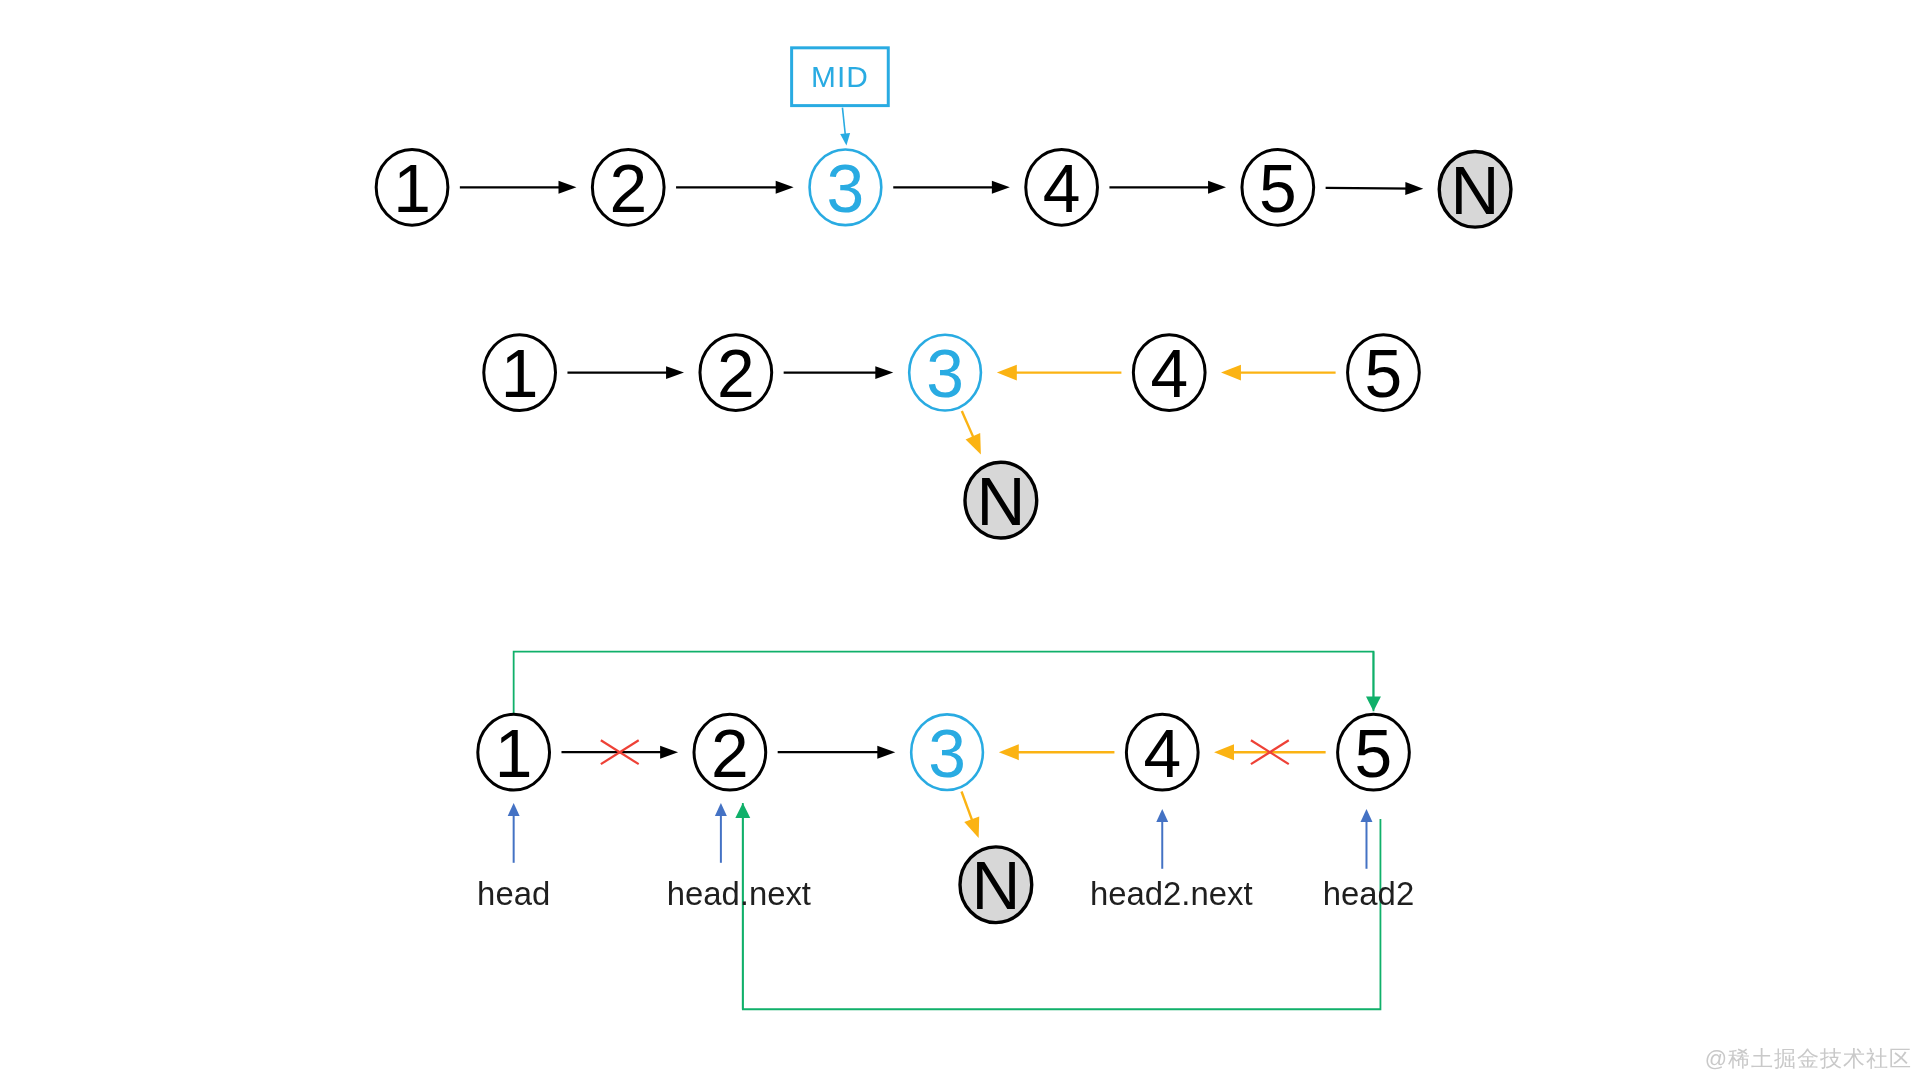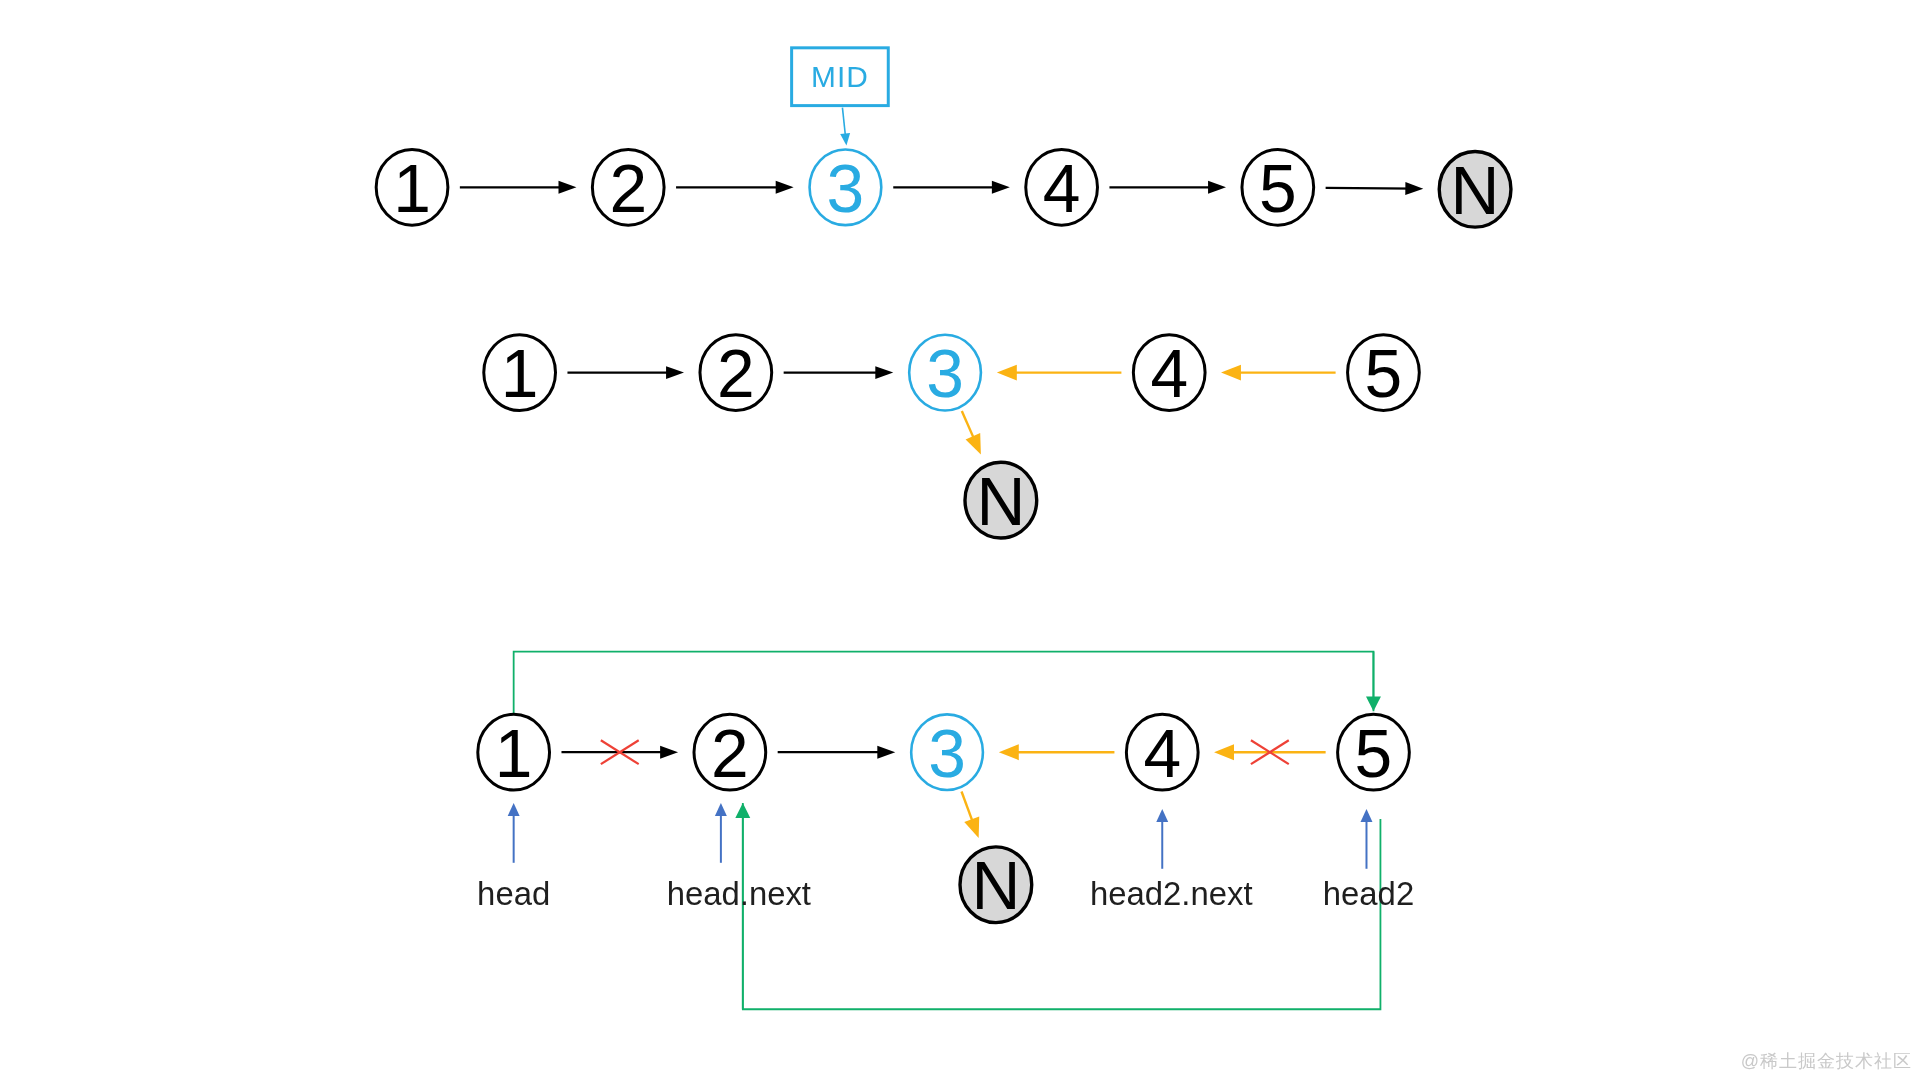--- a/index.html
+++ b/index.html
@@ -8,21 +8,21 @@
     width:1920px;height:1076px;
     background:var(--bg,#ffffff);
     overflow:hidden;
     font-family:"Liberation Sans",sans-serif;
     border-radius:11px;
   }
   #diagram{position:absolute;left:0;top:0;width:100%;height:100%;}
   #diagram text{font-family:"Liberation Sans",sans-serif;}
   .watermark{
     position:absolute;right:8px;bottom:6px;
-    font-size:18px;line-height:1;
+    font-size:22px;line-height:1;
     color:var(--wm-color,#c9c9c9);
     letter-spacing:1px;
     user-select:none;
   }
 </style>
 </head>
 <body>
 
 <div class="canvas">
   <svg id="diagram" xmlns="http://www.w3.org/2000/svg" viewBox="0 0 1920 1080">

